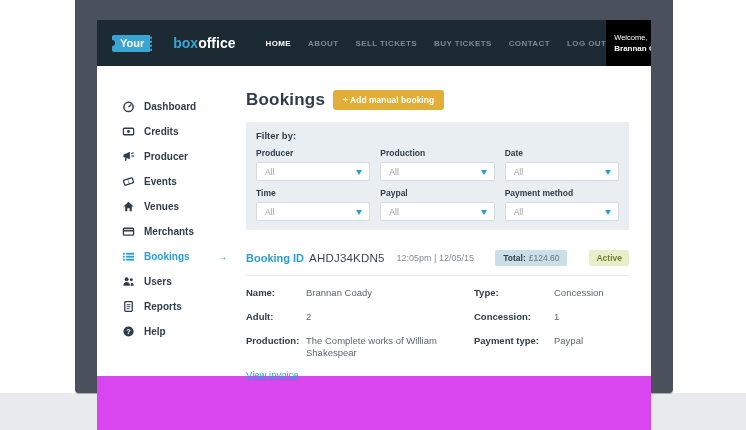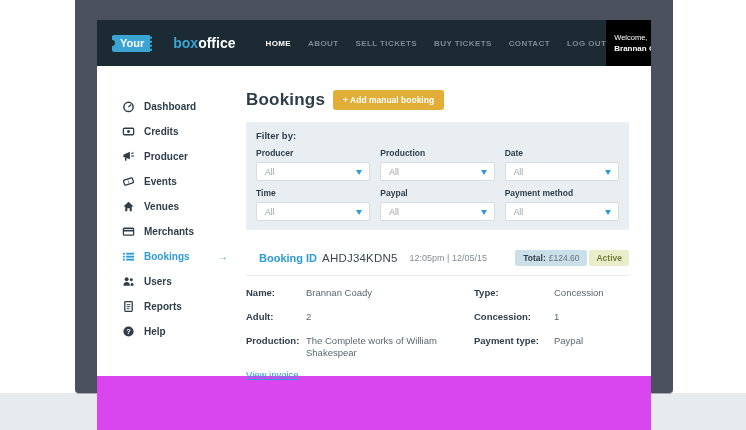--- a/index.html
+++ b/index.html
@@ -66,24 +66,24 @@
   .filter-label { font-size:8.5px; font-weight:bold; color:#2e3d49; margin:7px 0 4px; }
   .fselect { position:relative; height:19px; background:#fff; border:1px solid #d6dce0;
              border-radius:2px; display:flex; align-items:center; padding:0 8px; cursor:pointer; }
   .fselect .fval { font-size:8.5px; color:#97a1a8; }
   .caret { position:absolute; right:7px; top:7px; width:0; height:0;
            border-left:3.5px solid transparent; border-right:3.5px solid transparent;
            border-top:5px solid #2b9cd8; }
 
   
   .booking-head { display:flex; align-items:center; margin-top:20px; cursor:pointer; }
-  .bid-label { color:#2b9cd8; font-size:11px; font-weight:bold;margin-left:13px; }
+  .bid-label { color:#2b9cd8; font-size:11px; font-weight:bold; }
   .bid-value { color:#3a4750; font-size:11.5px; margin-left:5px; letter-spacing:.2px; }
   .bid-time { color:#828d94; font-size:9px; margin-left:12px; }
-  .badges { margin-left:auto; display:flex; align-items:center; gap:2px; }
+  .badges { margin-left:auto; display:flex; align-items:center; gap:22px; }
   .total-badge { background:#cbdfe9; border-radius:2px; padding:3px 8px; font-size:8.5px; }
   .total-badge .tl { font-weight:bold; color:#2e3d49; }
   .total-badge .tv { color:#64747f; margin-left:3px; }
   .status-badge { background:#e9edca; border-radius:2px; padding:3px 7px; font-size:8.5px;
                   font-weight:bold; color:#74803a; }
   .hr { border-top:1px solid #e6eaec; margin-top:9px; }
 
   .details { display:grid; grid-template-columns:60px 168px 80px 1fr; row-gap:11px;
              margin-top:11px; font-size:9.5px; }
   .dlabel { font-weight:bold; color:#2e3d49; }

